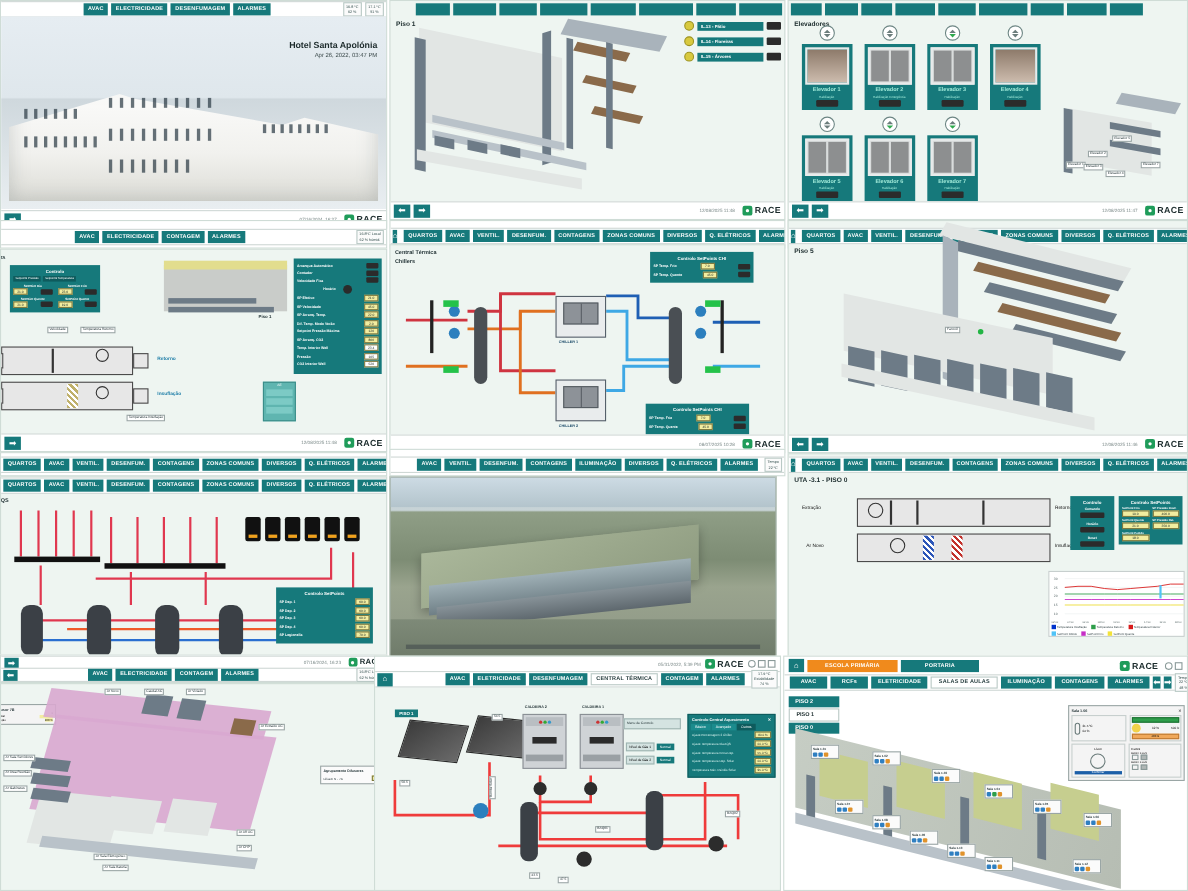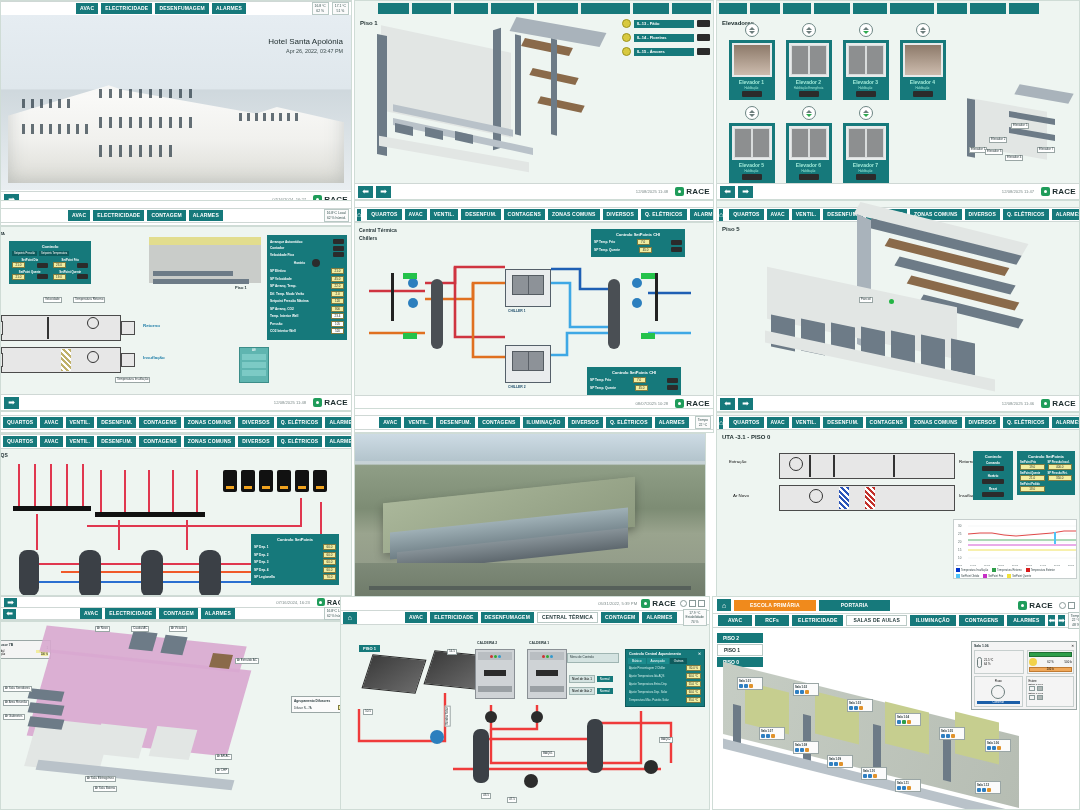--- a/index.html
+++ b/index.html
@@ -60,21 +60,21 @@
   }
   .facade {
     position:absolute; left:2%; bottom:4%; width:96%; height:62%;
     background:linear-gradient(180deg,#fdfdfc 0%,#f1f1ee 60%,#dcdcd6 100%);
     clip-path:polygon(0% 38%, 30% 10%, 34% 14%, 74% 36%, 80% 30%, 100% 44%, 100% 100%, 0% 100%);
     box-shadow:inset 0 0 18px rgba(120,130,130,.35);
   }
   .windowsRow { position:absolute; display:flex; gap:2px; }
   .win { width:3px; background:#2d3b45; opacity:.72; }
   .hoteltitle { position:absolute; right:8px; top:22px; text-align:right; }
-  .hoteltitle .h { font-size:8px; font-weight:normal; color:#1d2b2c; }
+  .hoteltitle .h { font-size:8px; font-weight:bold; color:#1d2b2c; }
   .hoteltitle .d { font-size:5.4px; color:#3b4a4b; margin-top:2px; }
 
   
   .model3d { position:absolute; }
   .slab { position:absolute; background:#b9c2c9; }
   .slab.dark { background:#6d7b87; }
   .slab.light { background:#e2e6e4; }
   .slab.wood { background:#8a6a4a; }
   .slab.roof { background:#a9b3bb; }
 

